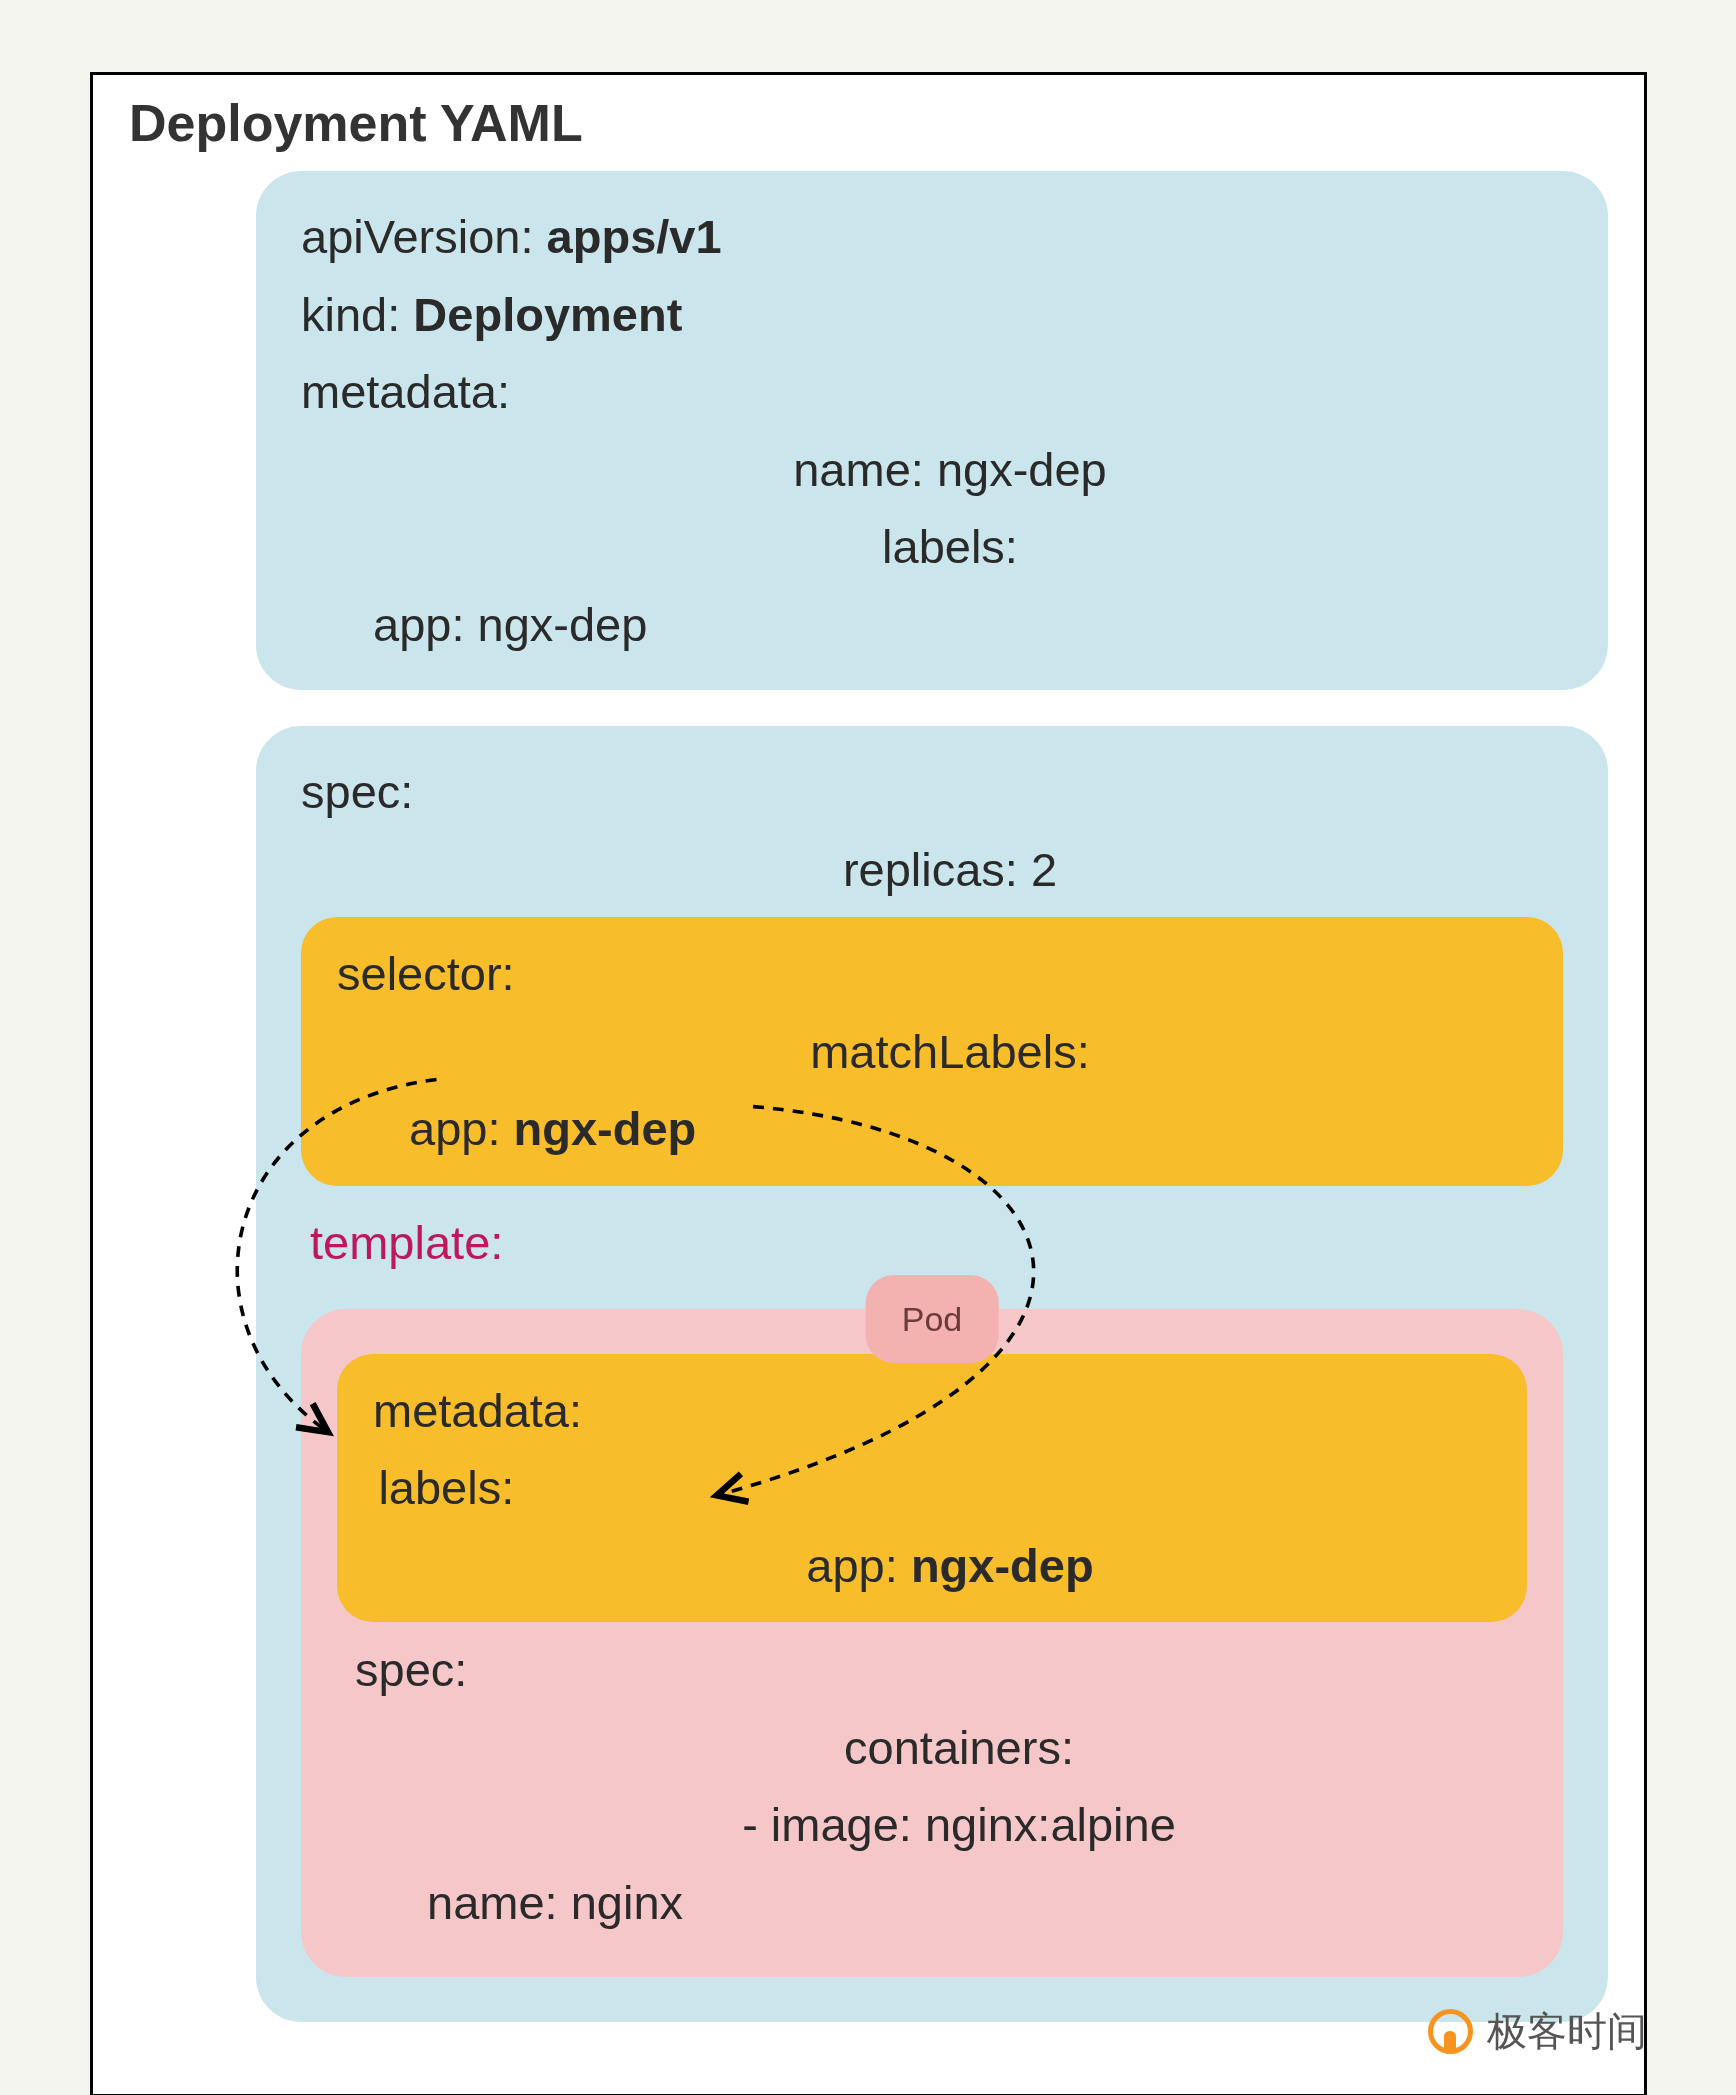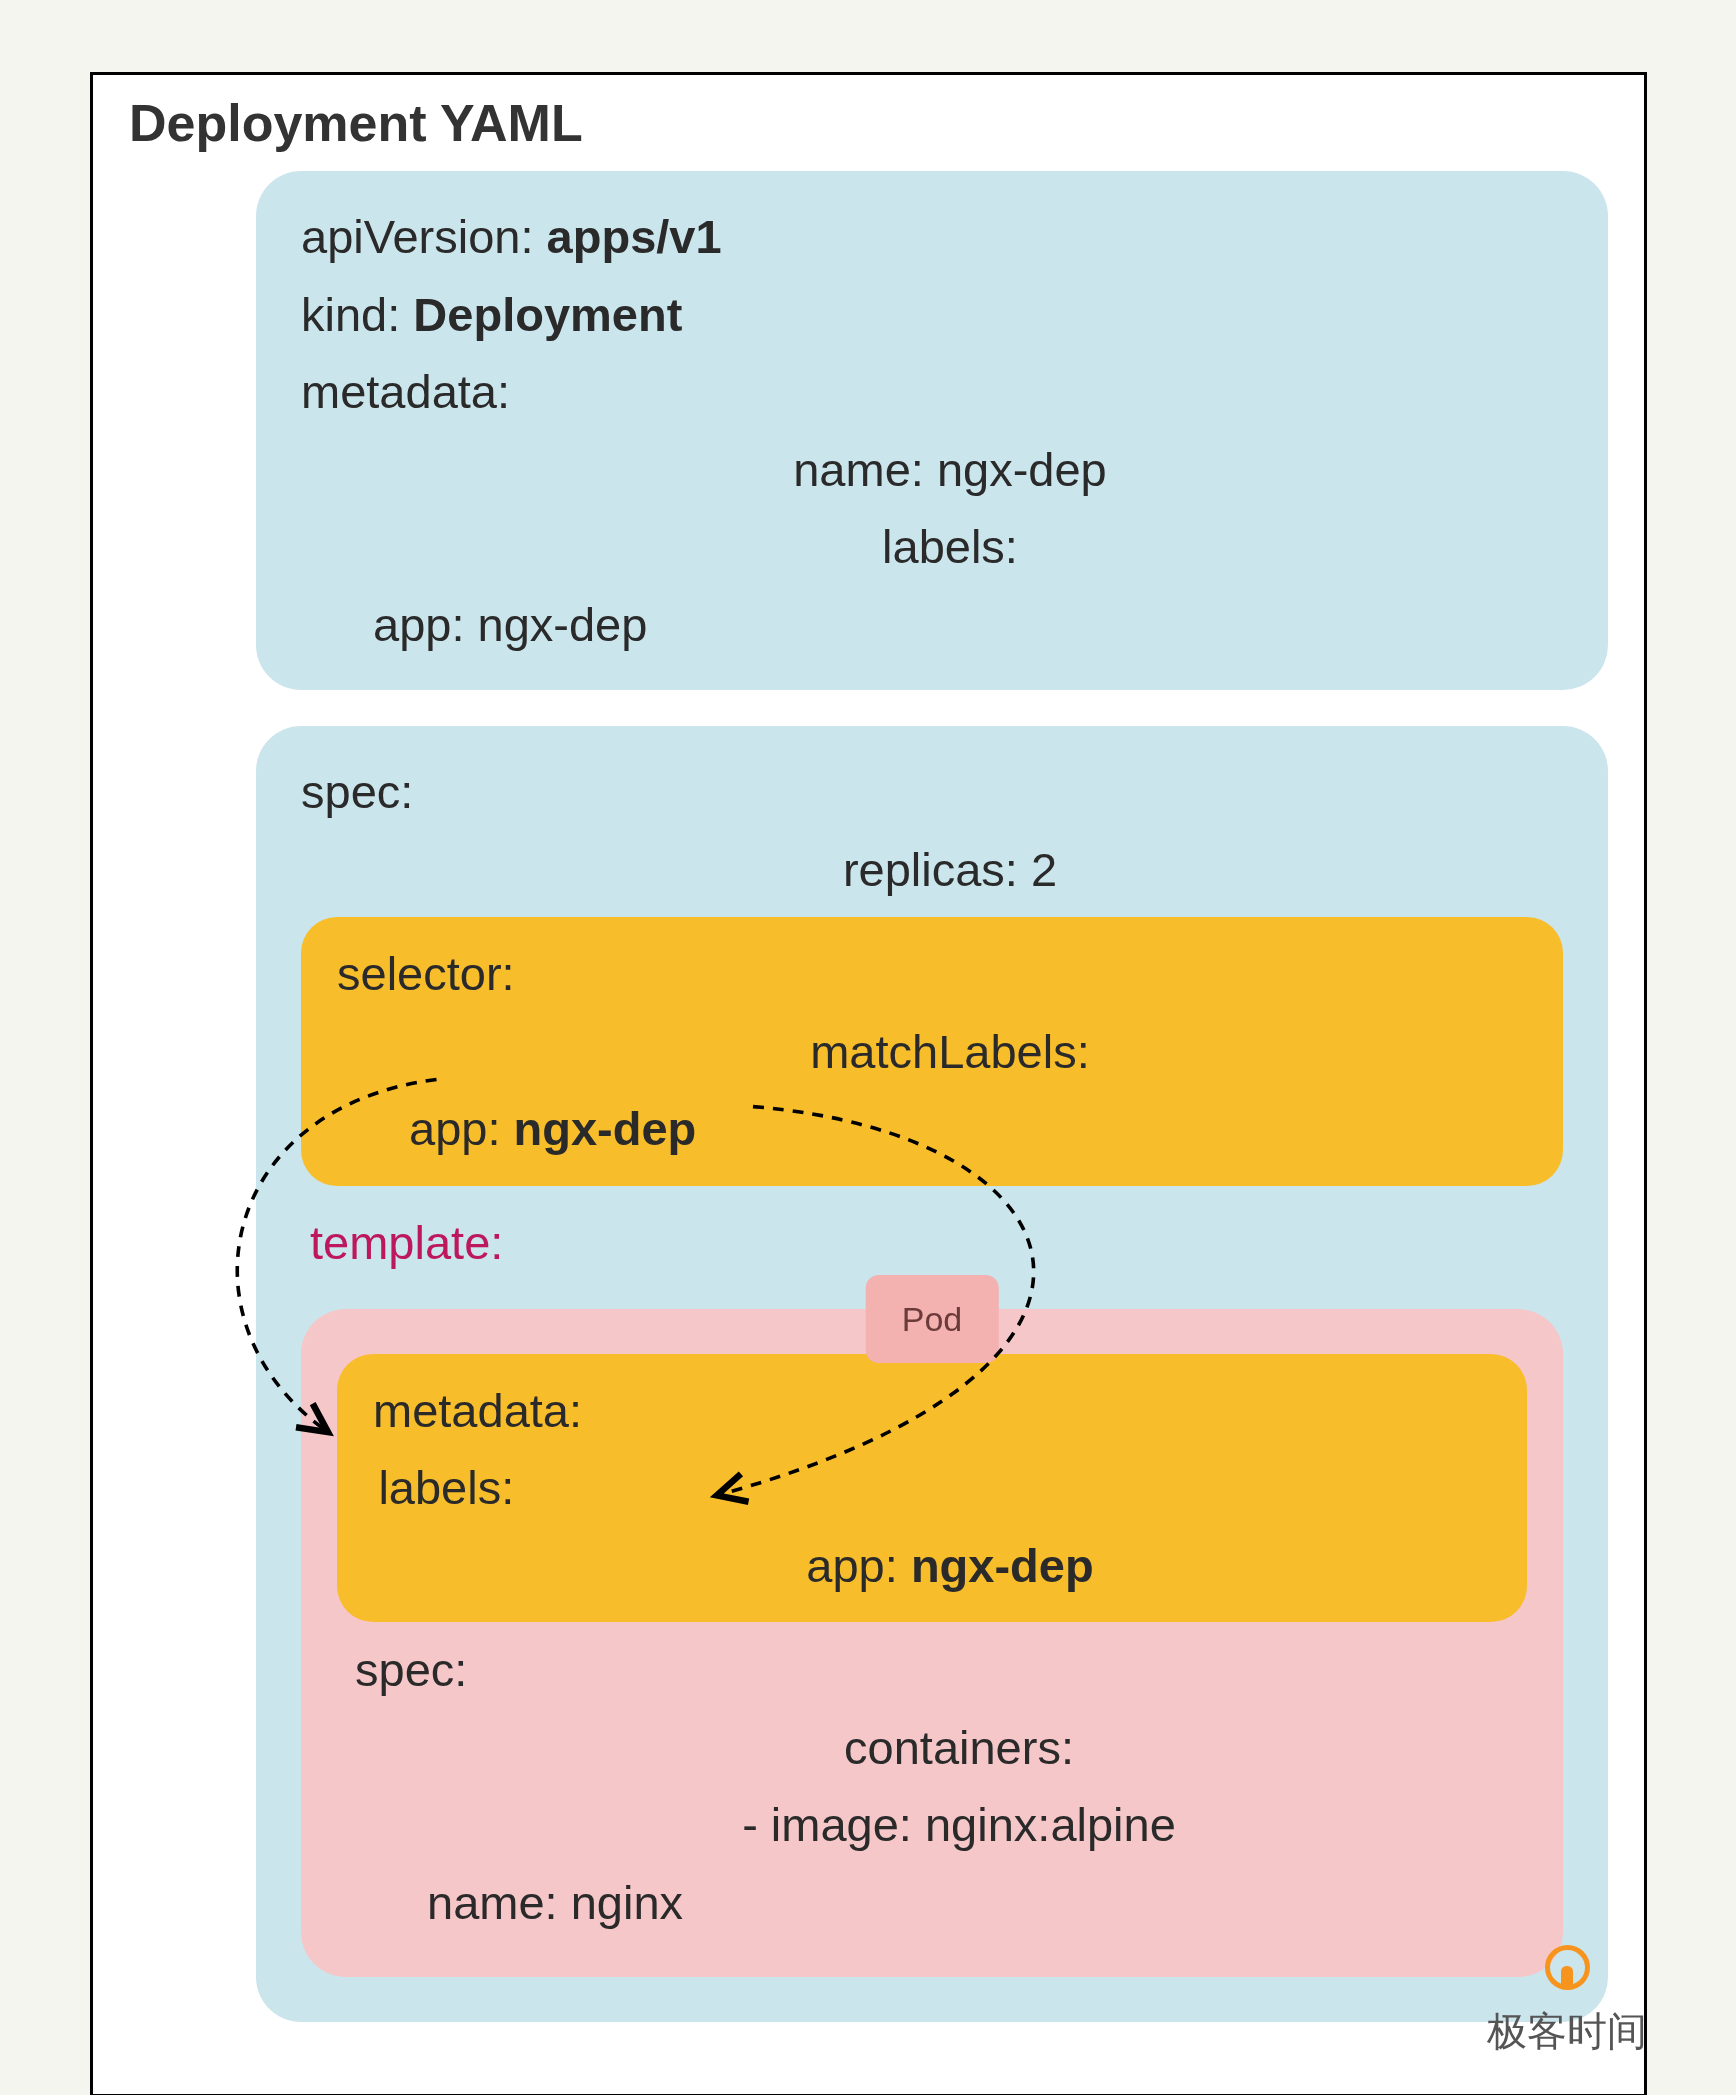--- a/index.html
+++ b/index.html
@@ -52,21 +52,21 @@
   }
   .pod-badge {
     position: absolute;
     top: -34px;
     left: 50%;
     transform: translateX(-50%);
     background: #f3b1b0;
     color: #6b3a3a;
     font-size: 34px;
     padding: 16.3px 36px;
-    border-radius: 13px;
+    border-radius: 28px;
     font-weight: 400;
   }
   .indent-1 { padding-left: 36px; text-align: center; }
   .indent-2 { padding-left: 72px; }
   .bold { font-weight: 700; }
   .line { white-space: pre; }
   .template-label {
     font-size: 47px;
     margin: 18px 0 27px 9px;
     color: #be185d;
@@ -78,21 +78,20 @@
   .watermark {
     position: absolute;
     bottom: 36px;
     right: 90px;
     display: flex;
     align-items: center;
     gap: 14.5px;
     color: #555;
     font-size: 40px;
     font-weight: 500;
-    flex-direction: column;
   }
   .watermark-icon {
     width: 45px;
     height: 45px;
     border-radius: 50%;
     border: 5.4px solid #f7941e;
     position: relative;
     display: flex;
     align-items: center;
     justify-content: center;

